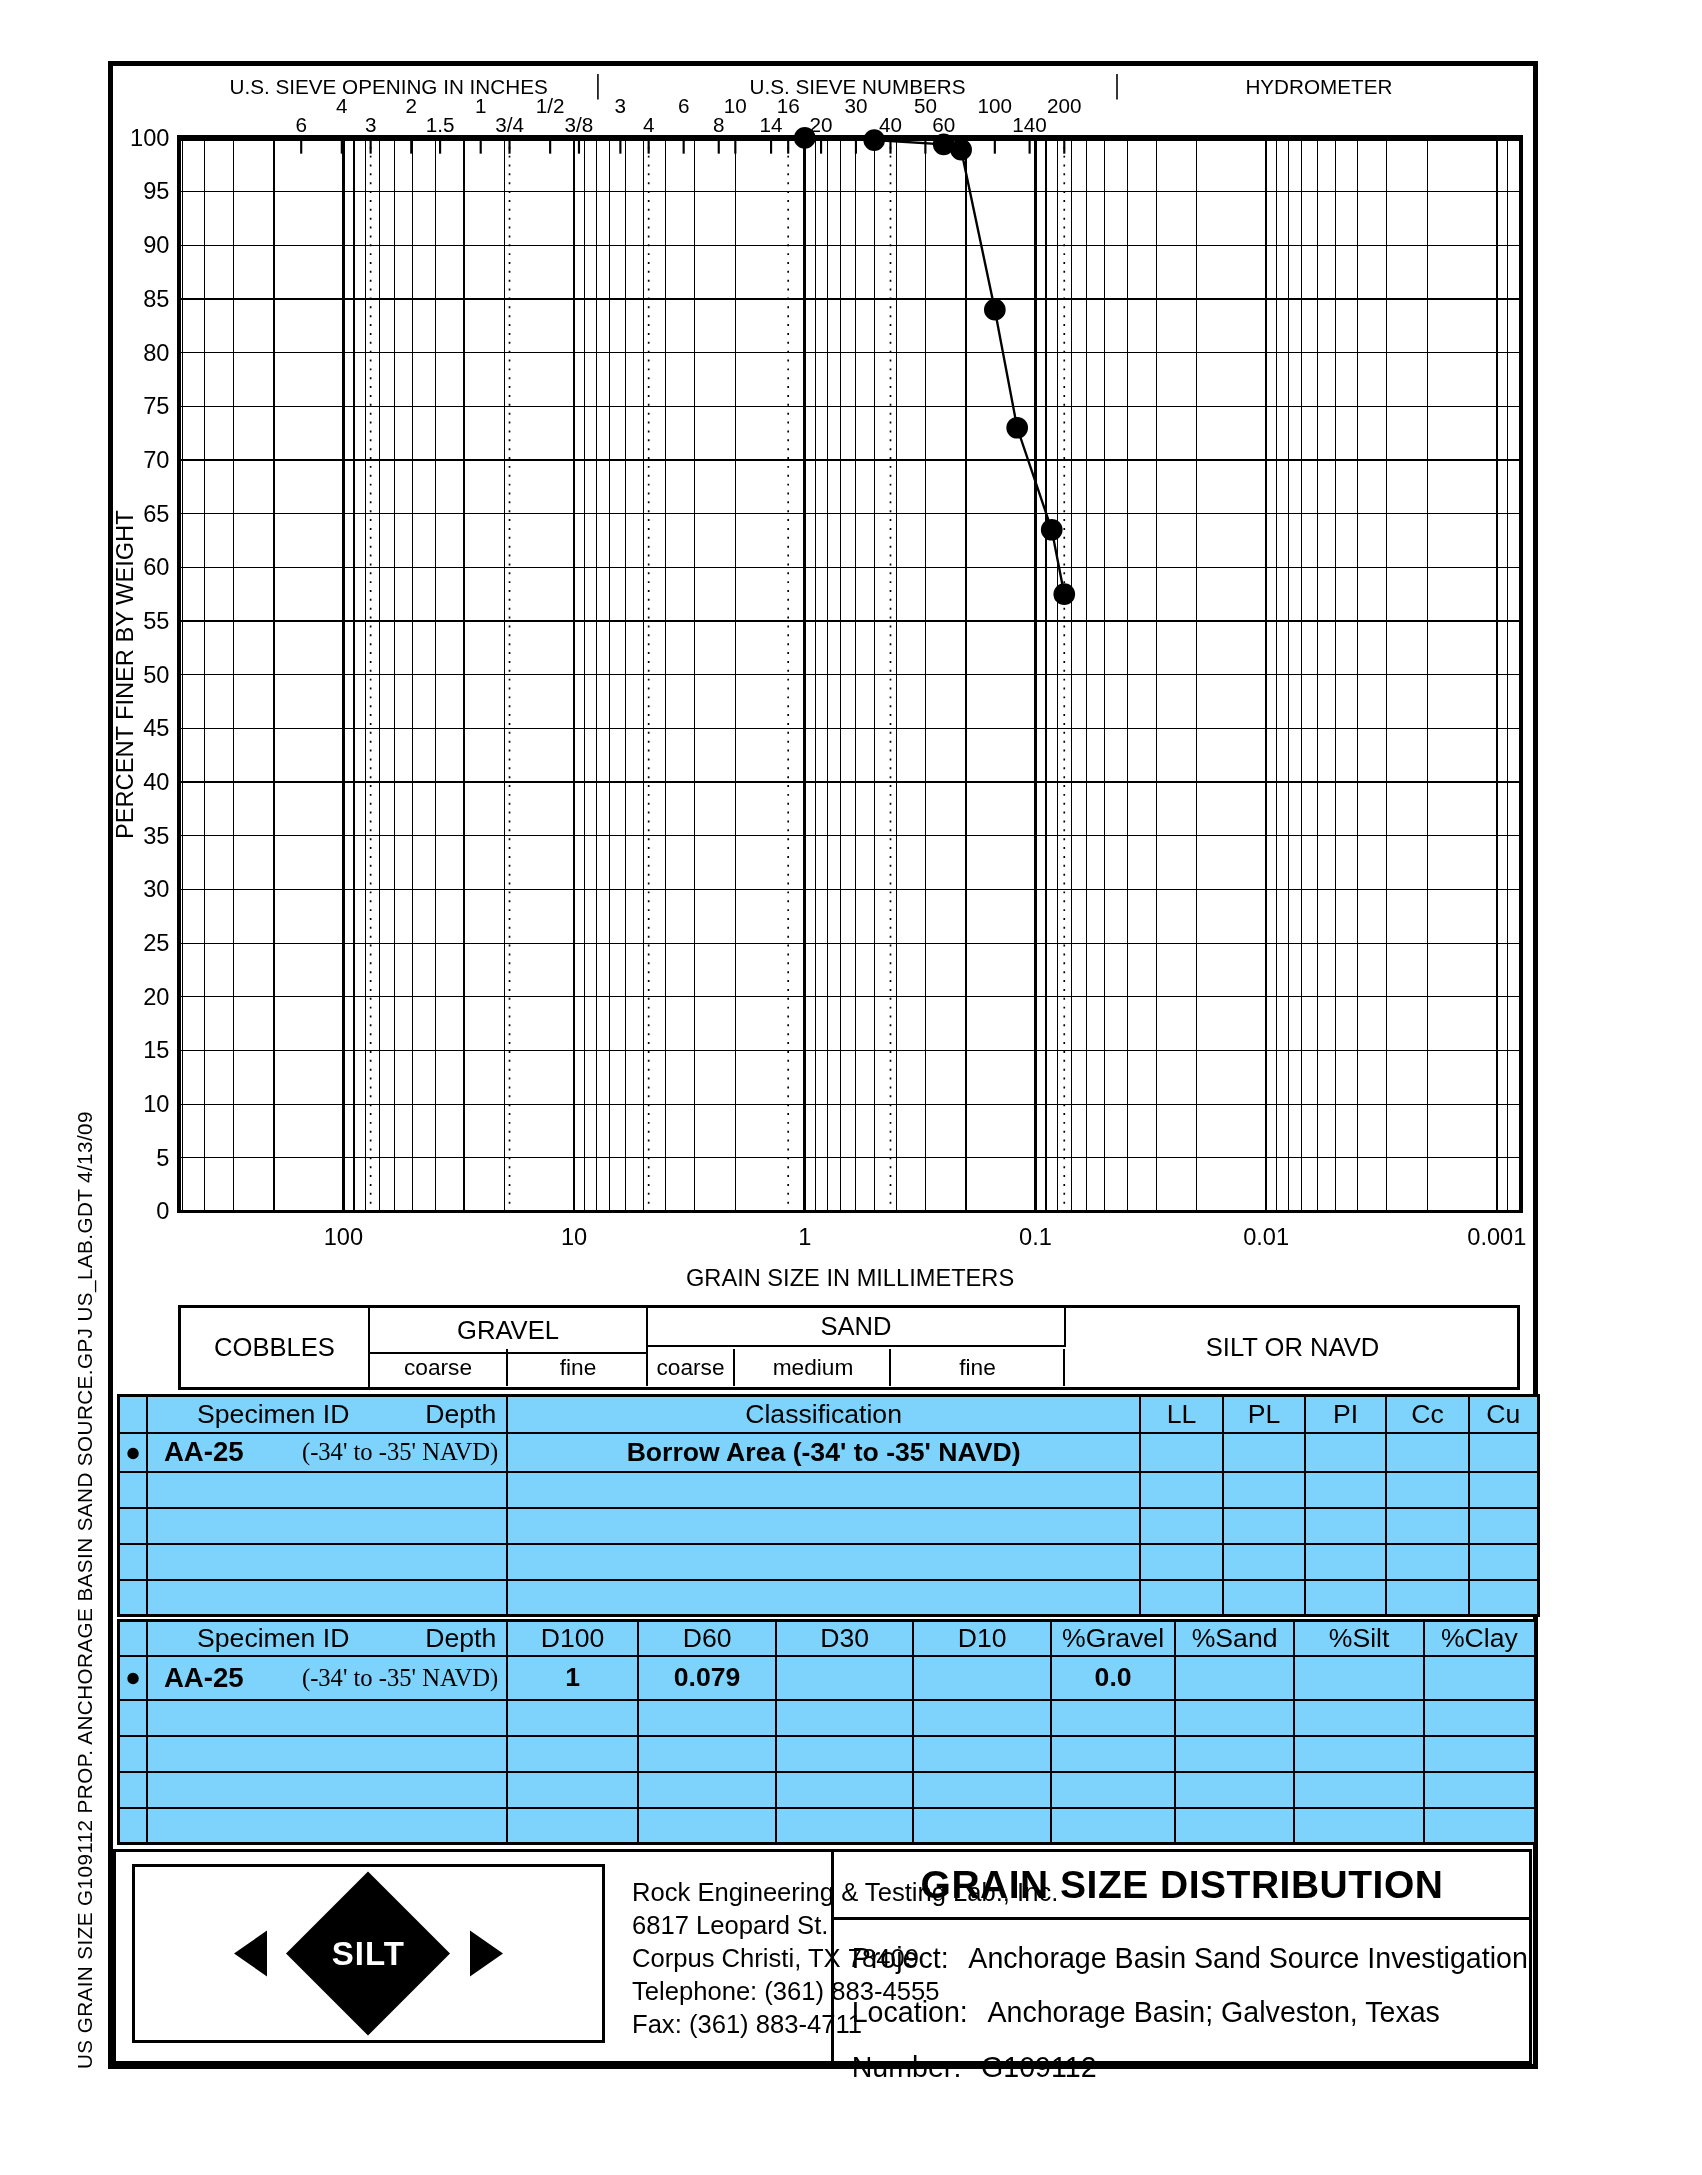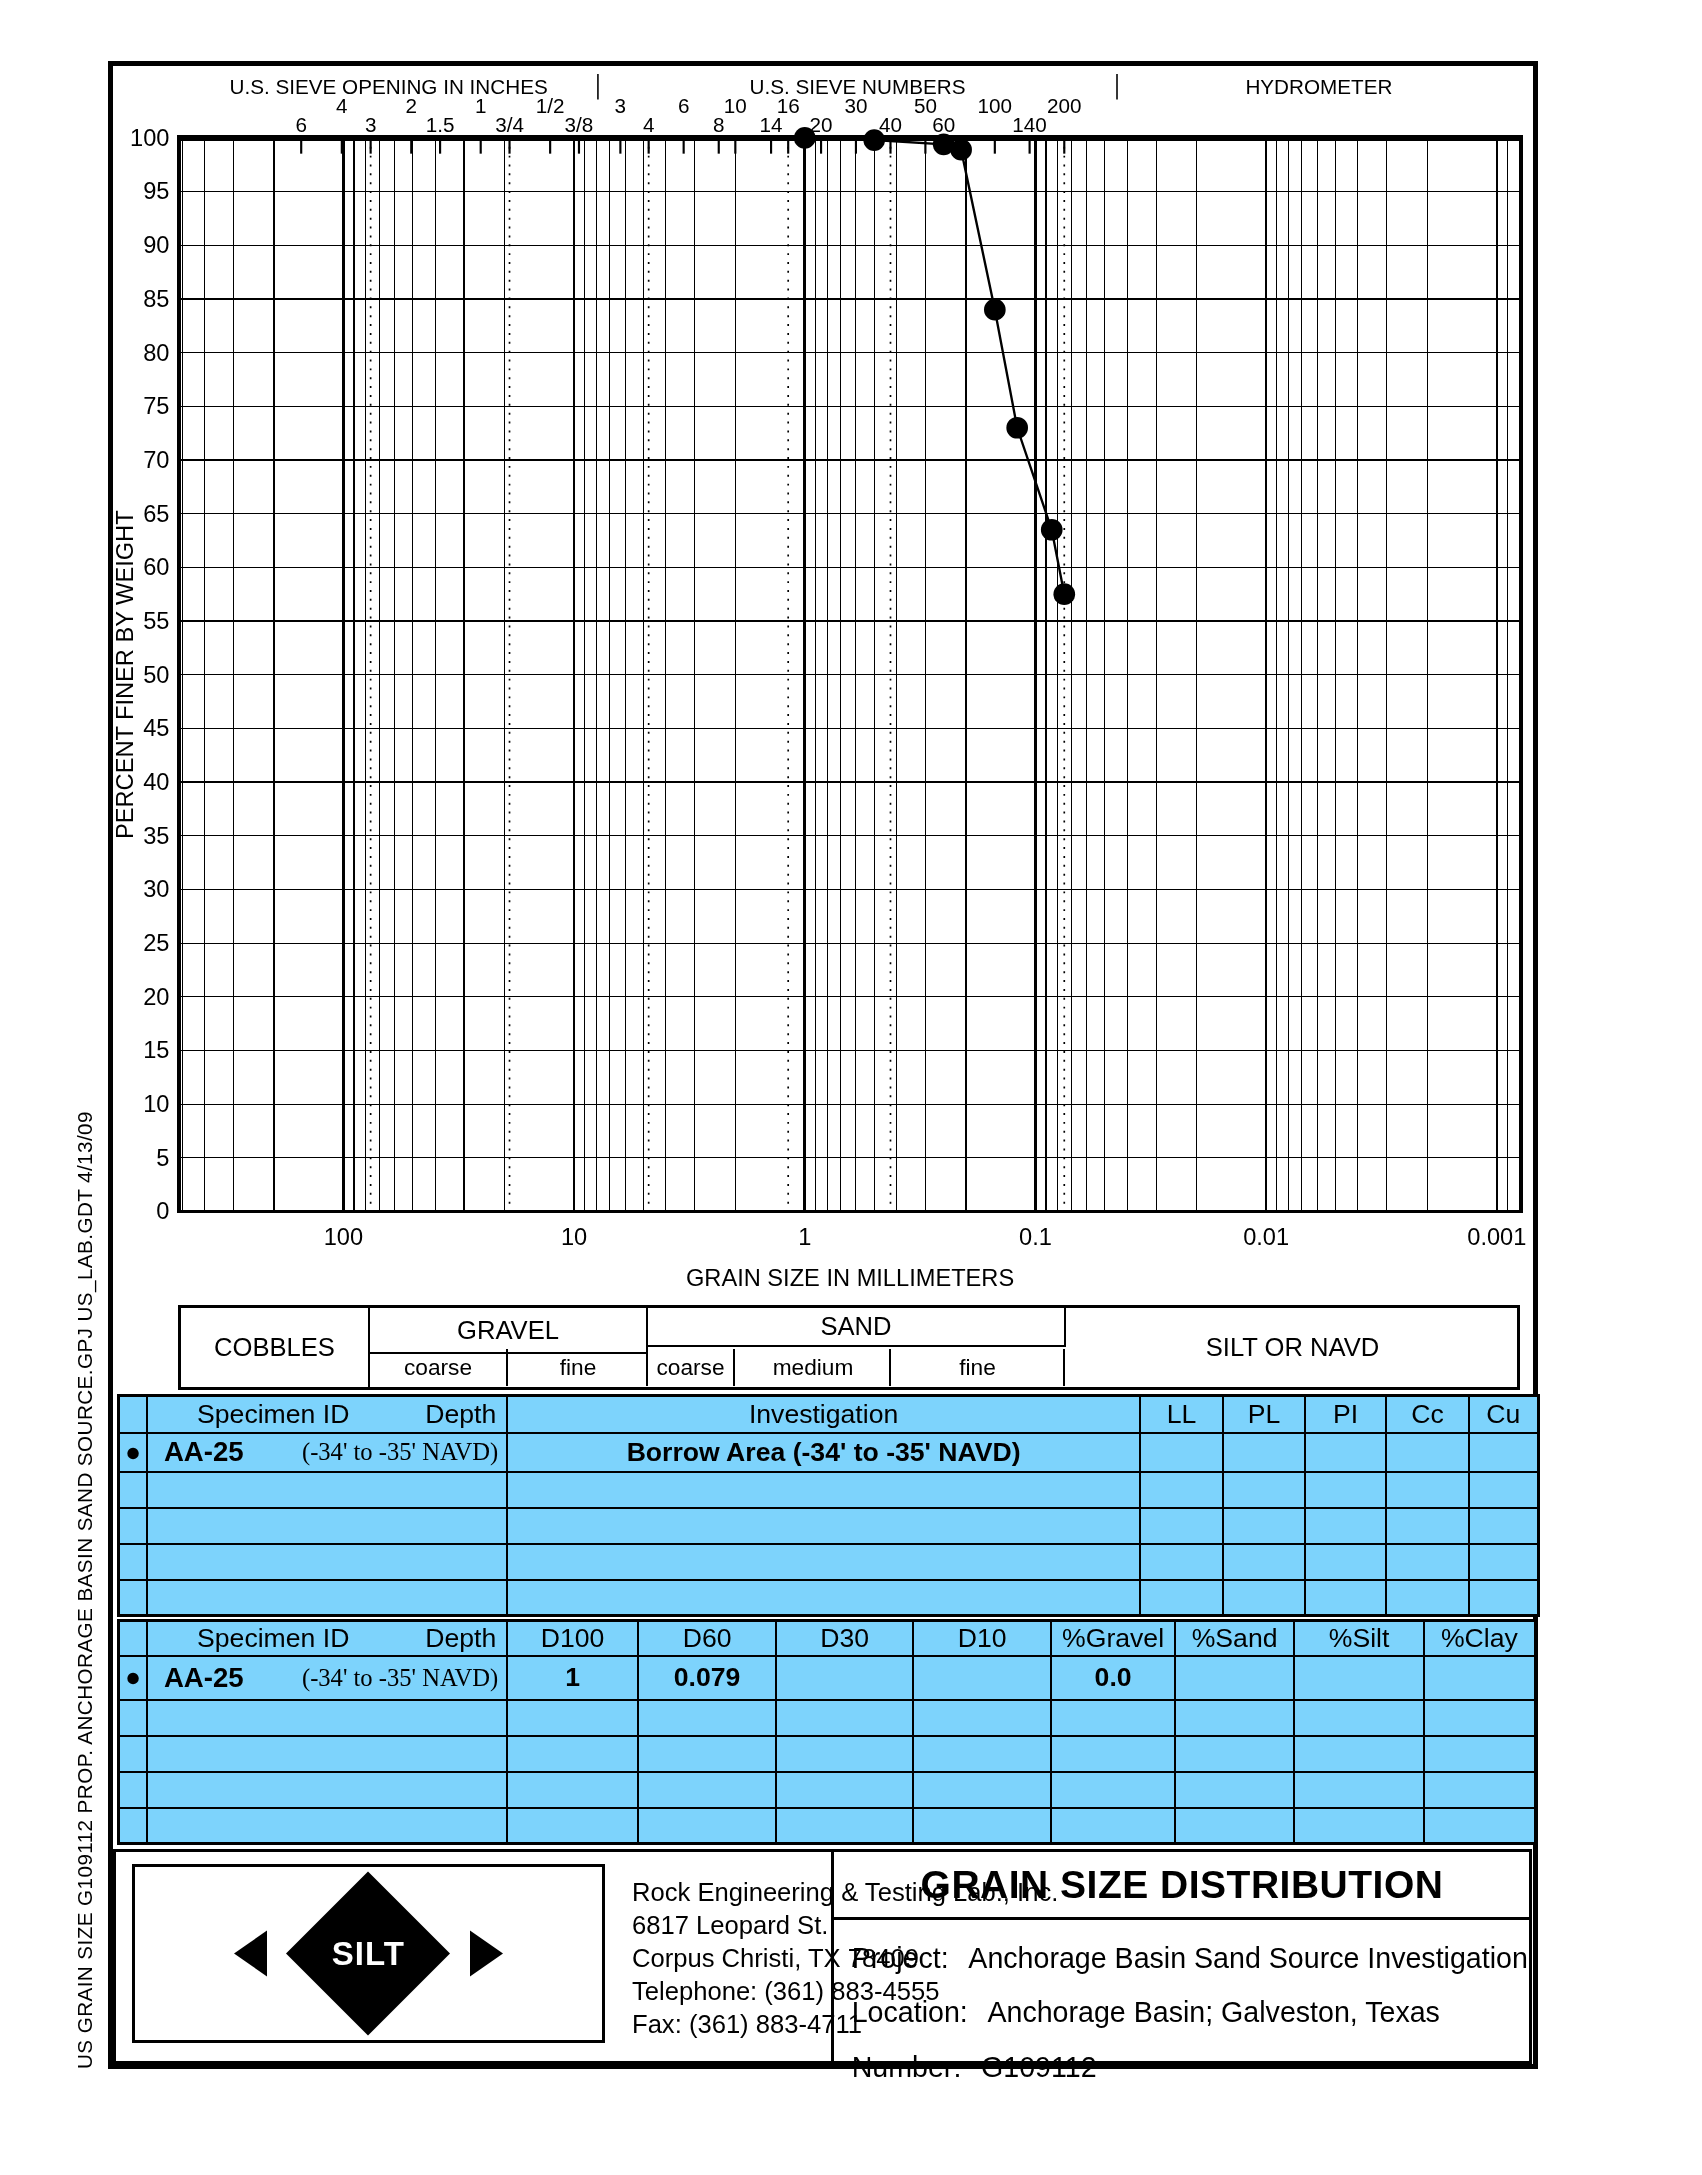--- a/index.html
+++ b/index.html
@@ -268,21 +268,21 @@
       </colgroup>
       <thead>
         <tr style="height:37px">
           <th class="bl"></th>
           <th>
             <div class="spechead">
               <span>Specimen ID</span>
               <span>Depth</span>
             </div>
           </th>
-          <th>Investigation</th>
+          <th>Classification</th>
           <th>LL</th>
           <th>PL</th>
           <th>PI</th>
           <th>Cc</th>
           <th>Cu</th>
         </tr>
       </thead>
       <tbody>
         <tr style="height:39px">
           <td class="bl">●</td>

